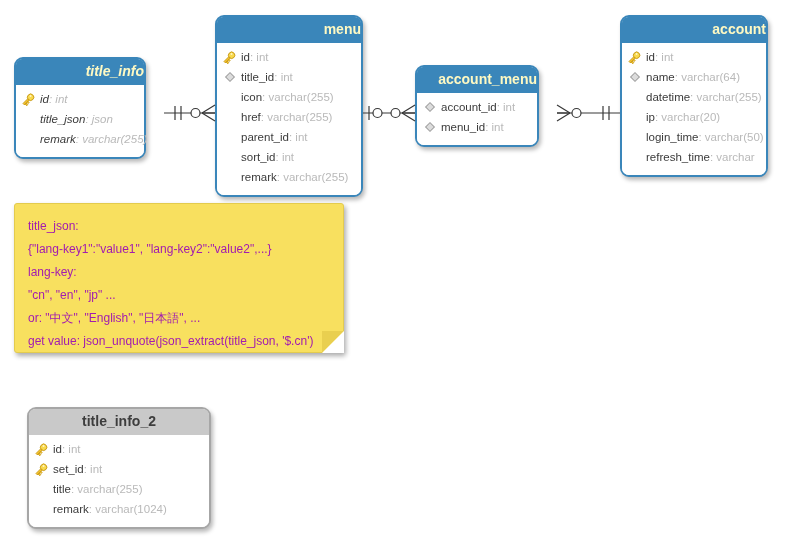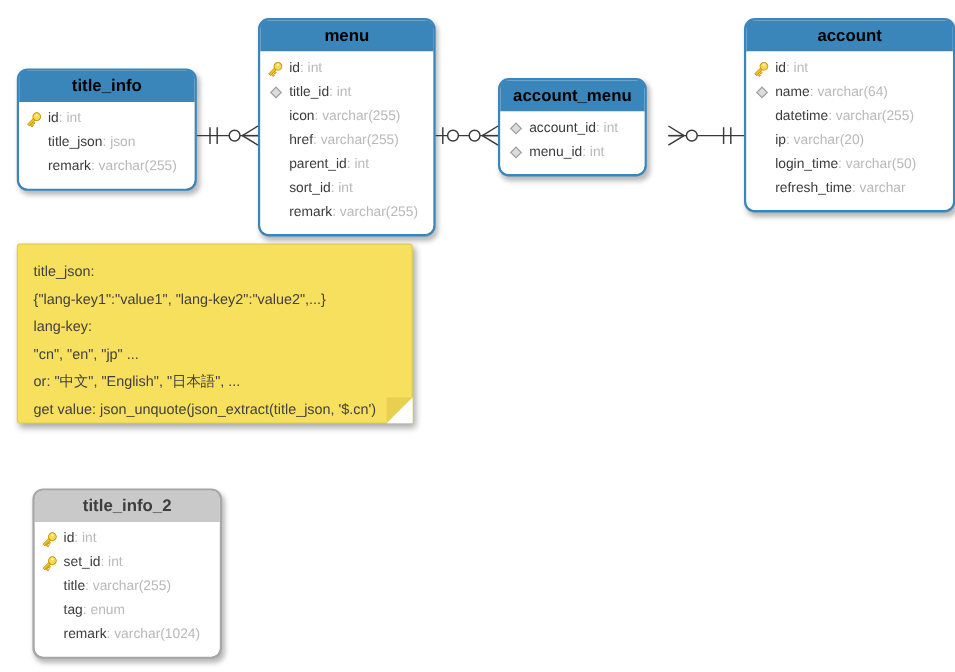--- a/index.html
+++ b/index.html
@@ -15,51 +15,51 @@
     background:#fff;
   }
   .db-table.blue{border:2px solid #3a86ba;}
   .db-table.gray{border:2px solid #a6a6a6;}
   .tbl-header{
     height:26px;line-height:25px;text-align:center;
     font-size:14px;font-weight:bold;
     border-radius:6px 6px 0 0;
     cursor:default;
   }
-  .blue .tbl-header{background:#3a86ba;color:#000000;}
+  .blue .tbl-header{background:#3a86ba;color:#fef9c3;text-align:right;}
   .gray .tbl-header{background:#c9c9c9;color:#3d3d3d;}
   .tbl-body{
     background:#fff;border-radius:0 0 7px 7px;
     padding:4px 2px 8px 4px;
   }
   .field-row{
     height:20px;display:flex;align-items:center;white-space:nowrap;
     font-size:11.5px;
   }
   .field-icon{width:17px;height:14px;margin-right:3px;display:inline-flex;align-items:center;justify-content:center;flex:0 0 17px;}
   .field-name{color:#3b3b3b;}
   .field-type{color:#b9b9b9;}
   
   .connector{position:absolute;overflow:visible;}
   .connector line, .connector polyline{stroke:#383838;stroke-width:1.2;fill:none;}
   .connector circle{stroke:#383838;stroke-width:1.2;fill:#ffffff;}
   
   .note{
     position:absolute;background:#f8e05f;border:1px solid #e3cb4e;border-radius:3px;
     box-shadow:2px 3px 5px rgba(0,0,0,0.33);
-    padding:11px 12px 6px 13px;color:#404040;font-size:12px;
+    padding:11px 12px 6px 13px;color:#a21caf;font-size:12px;
   }
   .note-line{height:23px;line-height:23px;white-space:nowrap;}
   .note-fold-svg{position:absolute;right:-1px;bottom:-1px;display:block;}
 </style>
 </head>
 <body>
 
 <div class="canvas">
-    <div class="db-table blue" style="left: 14px; top: 57px; width: 150px;">
+    <div class="db-table blue" style="left: 14px; top: 57px; width: 132px; font-style: italic;">
       <div class="tbl-header">title_info</div>
       <div class="tbl-body">
         <div class="field-row">
           <span class="field-icon">
             <svg width="15" height="15" viewBox="0 0 15 15">
               <g transform="rotate(-45 7.5 7.5)">
                 <rect x="0.8" y="6.4" width="8.2" height="2.1" fill="#f2c12e" stroke="#c08f07" stroke-width="0.7"></rect>
                 <rect x="1.8" y="8.4" width="1.5" height="2.3" fill="#f2c12e" stroke="#c08f07" stroke-width="0.7"></rect>
                 <rect x="4.3" y="8.4" width="1.5" height="1.7" fill="#f2c12e" stroke="#c08f07" stroke-width="0.7"></rect>
                 <circle cx="10.6" cy="7.4" r="3.2" fill="#f9da4e" stroke="#c08f07" stroke-width="0.8"></circle>
@@ -152,21 +152,21 @@
           <span class="field-icon">
             <svg width="12" height="12" viewBox="0 0 12 12">
               <rect x="2.9" y="2.9" width="6.2" height="6.2" transform="rotate(45 6 6)" fill="#dcdcdc" stroke="#9e9e9e" stroke-width="1"></rect>
             </svg>
           </span>
           <span class="field-name">menu_id</span>
           <span class="field-type">: int</span>
         </div>
       </div>
     </div>
-    <div class="db-table blue" style="left: 620px; top: 15px; width: 176px;">
+    <div class="db-table blue" style="left: 620px; top: 15px; width: 148px;">
       <div class="tbl-header">account</div>
       <div class="tbl-body">
         <div class="field-row">
           <span class="field-icon">
             <svg width="15" height="15" viewBox="0 0 15 15">
               <g transform="rotate(-45 7.5 7.5)">
                 <rect x="0.8" y="6.4" width="8.2" height="2.1" fill="#f2c12e" stroke="#c08f07" stroke-width="0.7"></rect>
                 <rect x="1.8" y="8.4" width="1.5" height="2.3" fill="#f2c12e" stroke="#c08f07" stroke-width="0.7"></rect>
                 <rect x="4.3" y="8.4" width="1.5" height="1.7" fill="#f2c12e" stroke="#c08f07" stroke-width="0.7"></rect>
                 <circle cx="10.6" cy="7.4" r="3.2" fill="#f9da4e" stroke="#c08f07" stroke-width="0.8"></circle>
@@ -201,21 +201,21 @@
           <span class="field-name">login_time</span>
           <span class="field-type">: varchar(50)</span>
         </div>
         <div class="field-row">
           <span class="field-icon"></span>
           <span class="field-name">refresh_time</span>
           <span class="field-type">: varchar</span>
         </div>
       </div>
     </div>
-    <div class="db-table gray" style="left: 27px; top: 407px; width: 158px;">
+    <div class="db-table gray" style="left: 27px; top: 407px; width: 184px;">
       <div class="tbl-header">title_info_2</div>
       <div class="tbl-body">
         <div class="field-row">
           <span class="field-icon">
             <svg width="15" height="15" viewBox="0 0 15 15">
               <g transform="rotate(-45 7.5 7.5)">
                 <rect x="0.8" y="6.4" width="8.2" height="2.1" fill="#f2c12e" stroke="#c08f07" stroke-width="0.7"></rect>
                 <rect x="1.8" y="8.4" width="1.5" height="2.3" fill="#f2c12e" stroke="#c08f07" stroke-width="0.7"></rect>
                 <rect x="4.3" y="8.4" width="1.5" height="1.7" fill="#f2c12e" stroke="#c08f07" stroke-width="0.7"></rect>
                 <circle cx="10.6" cy="7.4" r="3.2" fill="#f9da4e" stroke="#c08f07" stroke-width="0.8"></circle>
@@ -238,25 +238,20 @@
               </g>
             </svg>
           </span>
           <span class="field-name">set_id</span>
           <span class="field-type">: int</span>
         </div>
         <div class="field-row">
           <span class="field-icon"></span>
           <span class="field-name">title</span>
           <span class="field-type">: varchar(255)</span>
-        </div>
-        <div class="field-row">
-          <span class="field-icon"></span>
-          <span class="field-name">tag</span>
-          <span class="field-type">: enum</span>
         </div>
         <div class="field-row">
           <span class="field-icon"></span>
           <span class="field-name">remark</span>
           <span class="field-type">: varchar(1024)</span>
         </div>
       </div>
     </div>
     <svg class="connector" width="51" height="24" style="left: 164px; top: 101px;">
       <line x1="0" y1="12" x2="51" y2="12"></line>

